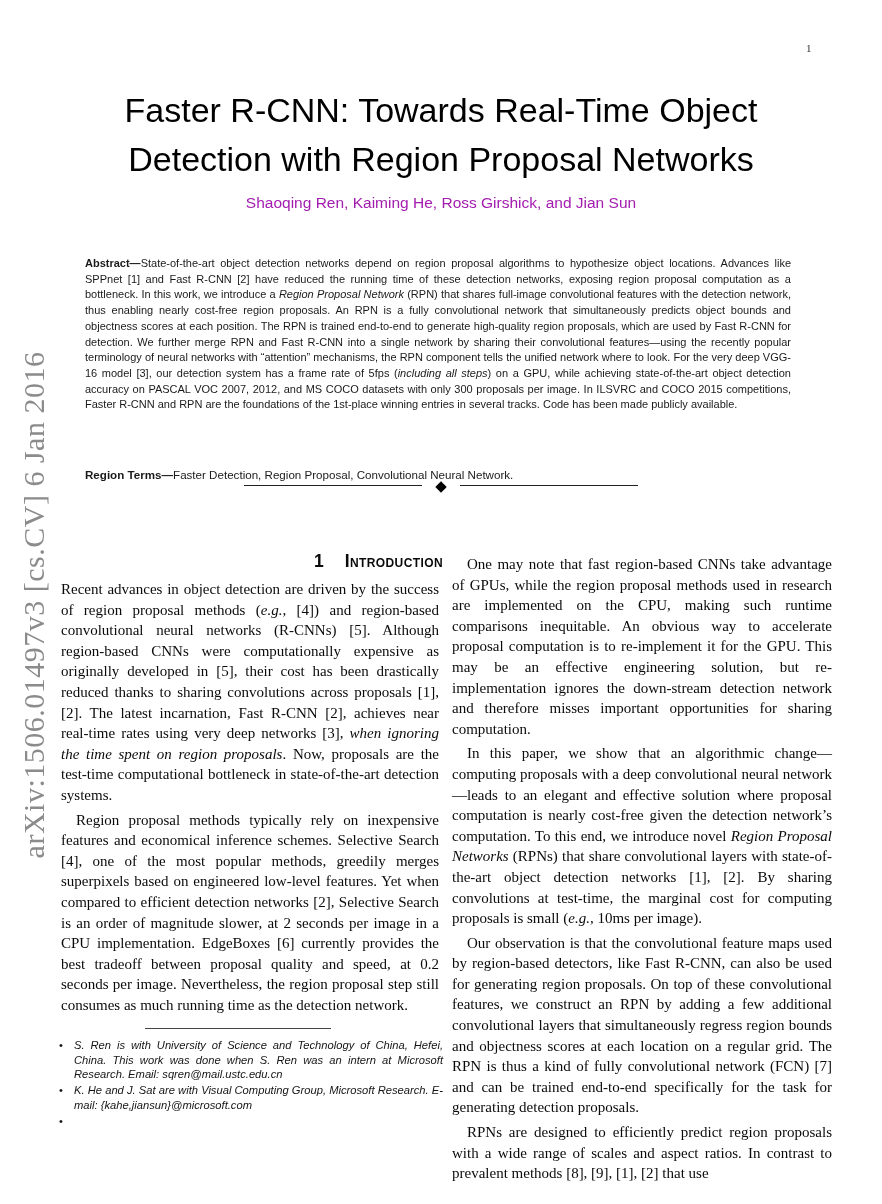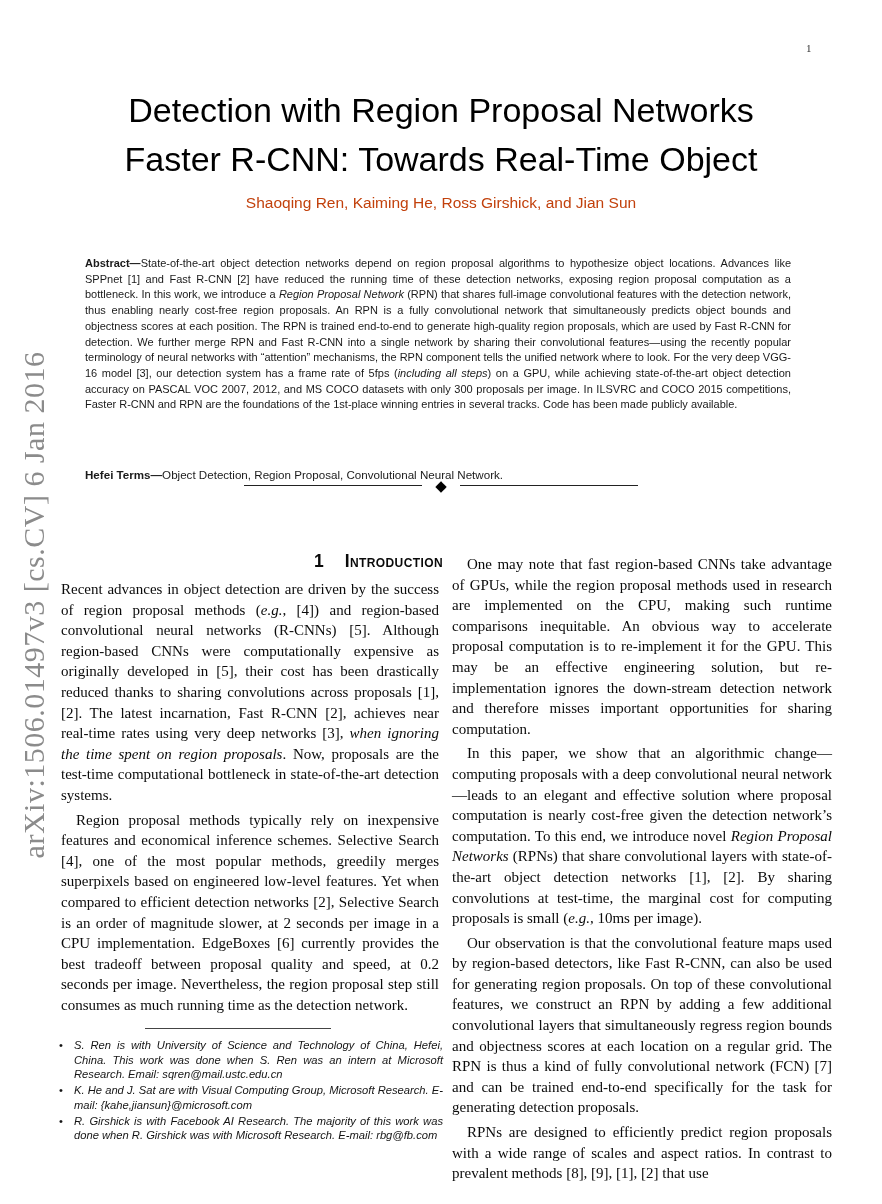--- a/index.html
+++ b/index.html
@@ -29,21 +29,21 @@
   }
   .title {
     position: absolute; top: 86px; left: 0; width: 882px;
     text-align: center;
     font-size: 34px; line-height: 49px; font-weight: 400;
     color: #000;
   }
   .title span { display: block; }
   .authors {
     position: absolute; top: 194px; left: 0; width: 882px;
-    text-align: center; font-size: 15.5px; color: #c2410c;
+    text-align: center; font-size: 15.5px; color: #a21caf;
   }
   .abstract {
     position: absolute; left: 85px; top: 245px; width: 706px;
     font-size: 11px; line-height: 15.7px;
     text-align: justify; color: #1a1a1a;
   }
   .index-terms {
     position: absolute; left: 85px; top: 455px; width: 706px;
     font-size: 11.6px; line-height: 15.7px;
     text-align: left; color: #1a1a1a;
@@ -92,32 +92,32 @@
   }
 </style>
 </head>
 <body>
 
 <div class="page-number">1</div>
 
 <div class="watermark" style="color: rgb(139, 139, 139);">arXiv:1506.01497v3 [cs.CV] 6 Jan 2016</div>
 
 <h1 class="title" style="margin:0;">
+  <span>Faster R-CNN: Towards Real-Time Object</span>
   <span>Detection with Region Proposal Networks</span>
-  <span>Faster R-CNN: Towards Real-Time Object</span>
 </h1>
 
 <div class="authors">Shaoqing Ren, Kaiming He, Ross Girshick, and Jian Sun</div>
 
 <p class="abstract">
   <b class="lbl">Abstract—</b><span><span>State-of-the-art object detection networks depend on region proposal algorithms to hypothesize object locations. Advances like SPPnet [1] and Fast R-CNN [2] have reduced the running time of these detection networks, exposing region proposal computation as a bottleneck. In this work, we introduce a </span><span class="it">Region Proposal Network</span><span> (RPN) that shares full-image convolutional features with the detection network, thus enabling nearly cost-free region proposals. An RPN is a fully convolutional network that simultaneously predicts object bounds and objectness scores at each position. The RPN is trained end-to-end to generate high-quality region proposals, which are used by Fast R-CNN for detection. We further merge RPN and Fast R-CNN into a single network by sharing their convolutional features—using the recently popular terminology of neural networks with “attention” mechanisms, the RPN component tells the unified network where to look. For the very deep VGG-16 model [3], our detection system has a frame rate of 5fps (</span><span class="it">including all steps</span><span>) on a GPU, while achieving state-of-the-art object detection accuracy on PASCAL VOC 2007, 2012, and MS COCO datasets with only 300 proposals per image. In ILSVRC and COCO 2015 competitions, Faster R-CNN and RPN are the foundations of the 1st-place winning entries in several tracks. Code has been made publicly available.</span></span>
 </p>
 
 <p class="index-terms">
-  <b class="lbl">Hefei Terms—</b><span>Object Detection, Region Proposal, Convolutional Neural Network.</span>
+  <b class="lbl">Region Terms—</b><span>Faster Detection, Region Proposal, Convolutional Neural Network.</span>
 </p>
 
 <div class="divider">
   <span class="rule"></span>
   <span class="diamond">◆</span>
   <span class="rule"></span>
 </div>
 
 <div class="col col-left">
   <h2 class="sec">
@@ -128,21 +128,21 @@
 
   <div class="footnote-rule"></div>
   <ul class="footnotes">
     <li>
       <span class="bullet">•</span><span>S. Ren is with University of Science and Technology of China, Hefei, China. This work was done when S. Ren was an intern at Microsoft Research. Email: sqren@mail.ustc.edu.cn</span>
     </li>
     <li>
       <span class="bullet">•</span><span>K. He and J. Sat are with Visual Computing Group, Microsoft Research. E-mail: {kahe,jiansun}@microsoft.com</span>
     </li>
     <li>
-      <span class="bullet">•</span><span>R. Girshick is with Facebook AI Research. The majority of this work was done when R. Girshick was with Microsoft Research. E-mail: rbg@fb.com</span>
+      <span class="bullet">•</span>
     </li>
   </ul>
 </div>
 
 <div class="col col-right">
   <p class="indent"><span>One may note that fast region-based CNNs take advantage of GPUs, while the region proposal methods used in research are implemented on the CPU, making such runtime comparisons inequitable. An obvious way to accelerate proposal computation is to re-implement it for the GPU. This may be an effective engineering solution, but re-implementation ignores the down-stream detection network and therefore misses important opportunities for sharing computation.</span></p>
   <p class="indent"><span>In this paper, we show that an algorithmic change—computing proposals with a deep convolutional neural network—leads to an elegant and effective solution where proposal computation is nearly cost-free given the detection network’s computation. To this end, we introduce novel </span><span class="it">Region Proposal Networks</span><span> (RPNs) that share convolutional layers with state-of-the-art object detection networks [1], [2]. By sharing convolutions at test-time, the marginal cost for computing proposals is small (</span><span class="it">e.g.</span><span>, 10ms per image).</span></p>
   <p class="indent"><span>Our observation is that the convolutional feature maps used by region-based detectors, like Fast R-CNN, can also be used for generating region proposals. On top of these convolutional features, we construct an RPN by adding a few additional convolutional layers that simultaneously regress region bounds and objectness scores at each location on a regular grid. The RPN is thus a kind of fully convolutional network (FCN) [7] and can be trained end-to-end specifically for the task for generating detection proposals.</span></p>
   <p class="indent"><span>RPNs are designed to efficiently predict region proposals with a wide range of scales and aspect ratios. In contrast to prevalent methods [8], [9], [1], [2] that use</span></p>
 </div>

